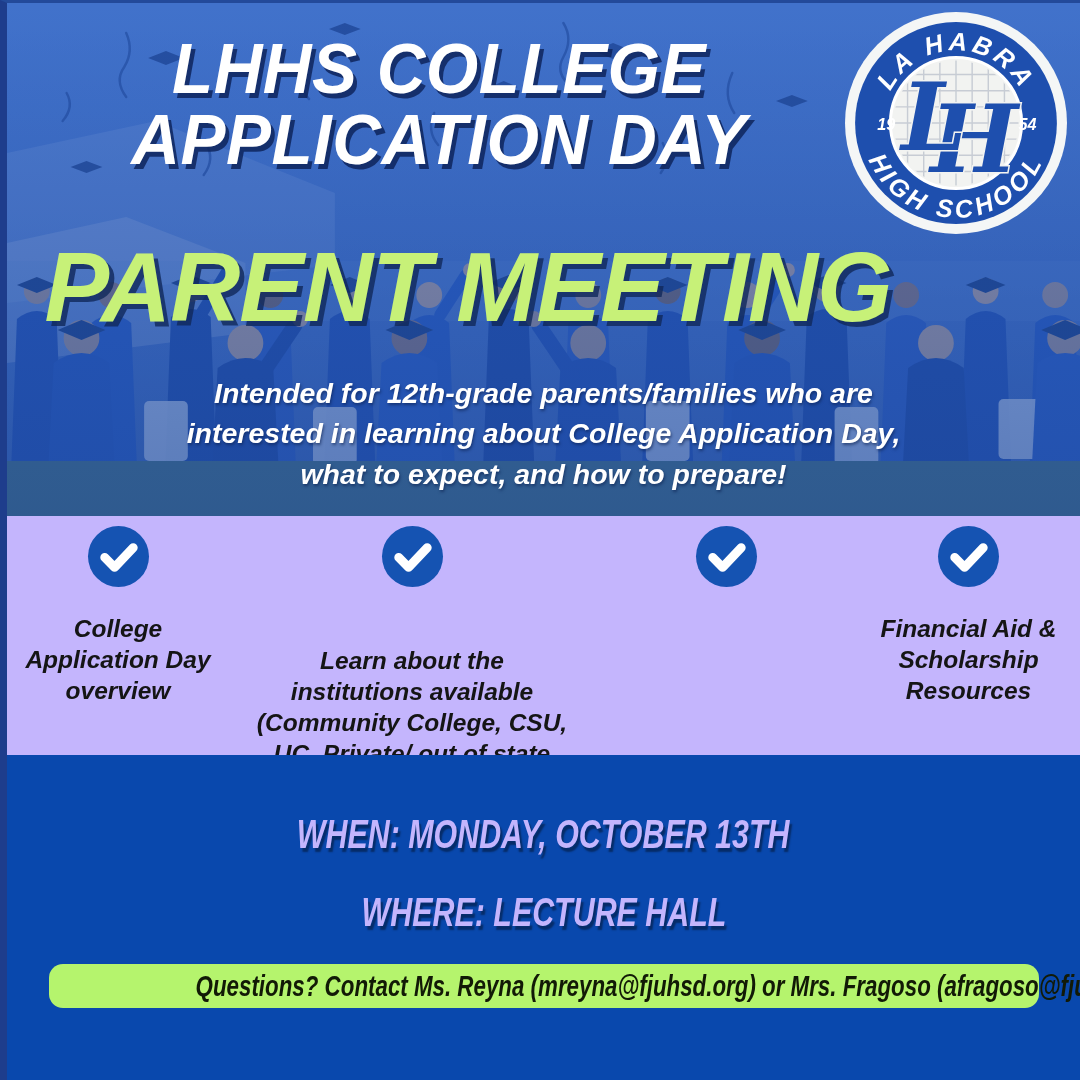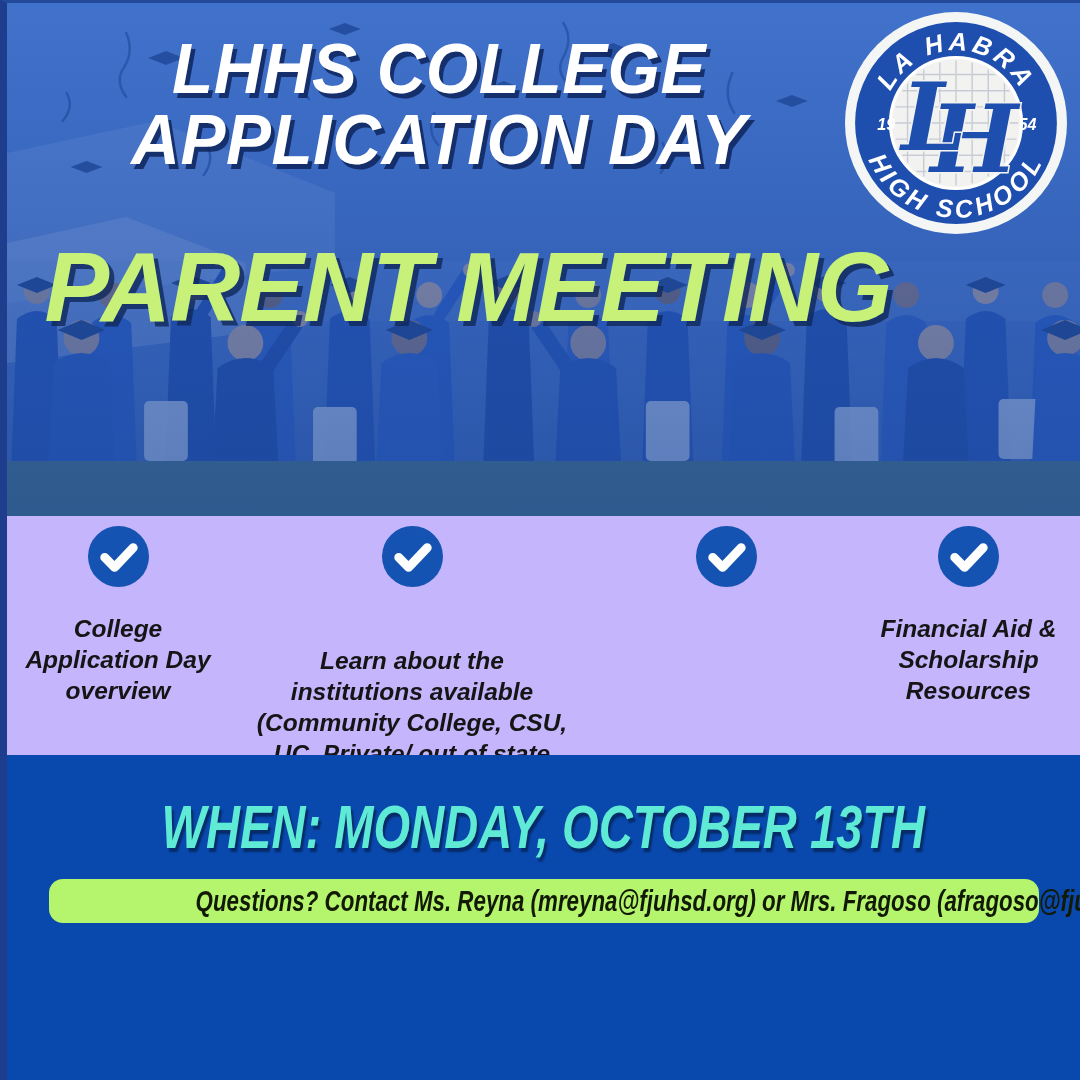--- a/index.html
+++ b/index.html
@@ -49,21 +49,21 @@
     text-align:center;color:#151515;font-weight:bold;font-size:24.5px;line-height:1.27;
   }
   .c1 .check-label{max-width:196px;}
   .c2 .check-label{max-width:322px;}
   .c3 .check-label{max-width:186px;}
   .c4 .check-label{max-width:206px;text-align:center;}
   
   .details{
     flex:1;background:#0948ad;text-align:center;padding-top:46px;box-sizing:border-box;
   }
-  .detail-line{height:52px;margin-bottom:26px;color:#5eead4;font-weight:bold;font-size:62px;line-height:52px;}
+  .detail-line{height:52px;margin-bottom:26px;color:#c4b5fd;font-weight:bold;font-size:40px;line-height:52px;margin-top:7px;}
   .detail-line>span{
     display:inline-block;white-space:nowrap;transform:scaleX(.76);transform-origin:center;
     text-shadow:3px 4px 2px rgba(0,0,0,.4);letter-spacing:0;
   }
   .contact-pill{
     width:990px;height:44px;line-height:44px;margin:18px auto 0;
     background:#b5f46d;border-radius:14px;text-align:center;
     color:#121a06;font-weight:bold;font-size:29px;
   }
   .contact-pill>span{display:inline-block;white-space:nowrap;transform:scaleX(.77);transform-origin:center;}
@@ -246,20 +246,25 @@
         </g>
         <g font-family="DejaVu Serif, serif" font-weight="bold" fill="#1e4fae" stroke="#f2f3f1" stroke-width="3" paint-order="stroke" text-anchor="middle">
           <text x="129" y="160" font-size="92">H</text>
           <text x="89" y="138" font-size="92">L</text>
         </g>
       </svg>
     </div>
 
     <div class="subtitle">PARENT MEETING</div>
 
+    <div class="intro">
+      <div>Intended for 12th-grade parents/families who are</div>
+      <div>interested in learning about College Application Day,</div>
+      <div>what to expect, and how to prepare!</div>
+    </div>
   </div>
 
   <div class="checklist">
 
     <div class="check-col c1">
       <div class="check-badge">
         <svg viewBox="0 0 64 64">
             <circle cx="32" cy="32" r="31" fill="#1553b2"></circle>
           <path d="M18 33 L28 43 L47 23" fill="none" stroke="#ffffff" stroke-width="9" stroke-linecap="round" stroke-linejoin="round"></path>
           </svg>
@@ -295,18 +300,21 @@
       </div>
       <div class="check-label">Financial Aid &amp; Scholarship Resources</div>
     </div>
 
   </div>
 
   <div class="details">
     <div class="detail-line">
       <span>WHEN: MONDAY, OCTOBER 13TH</span>
     </div>
+    <div class="detail-line">
+      <span>WHERE: LECTURE HALL</span>
+    </div>
     <div class="contact-pill">
       <span>Questions? Contact Ms. Reyna (mreyna@fjuhsd.org) or Mrs. Fragoso (afragoso@fjuhsd.org)</span>
     </div>
   </div>
 
 </div>
 
 </body></html>

